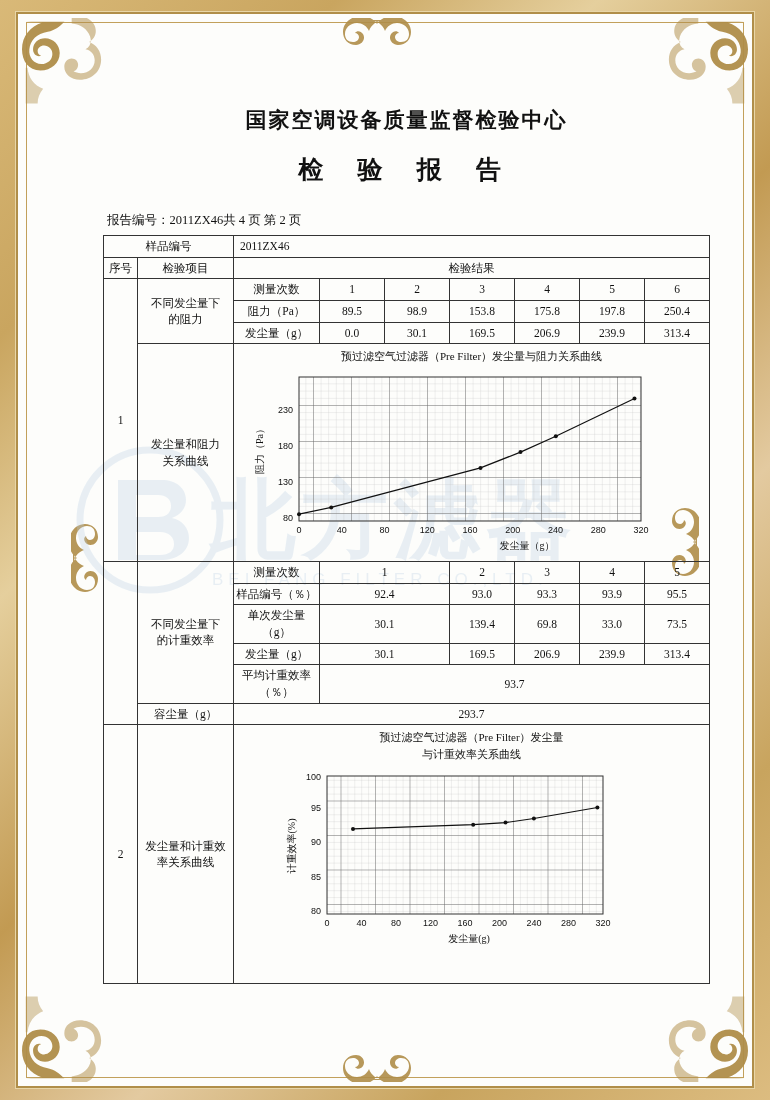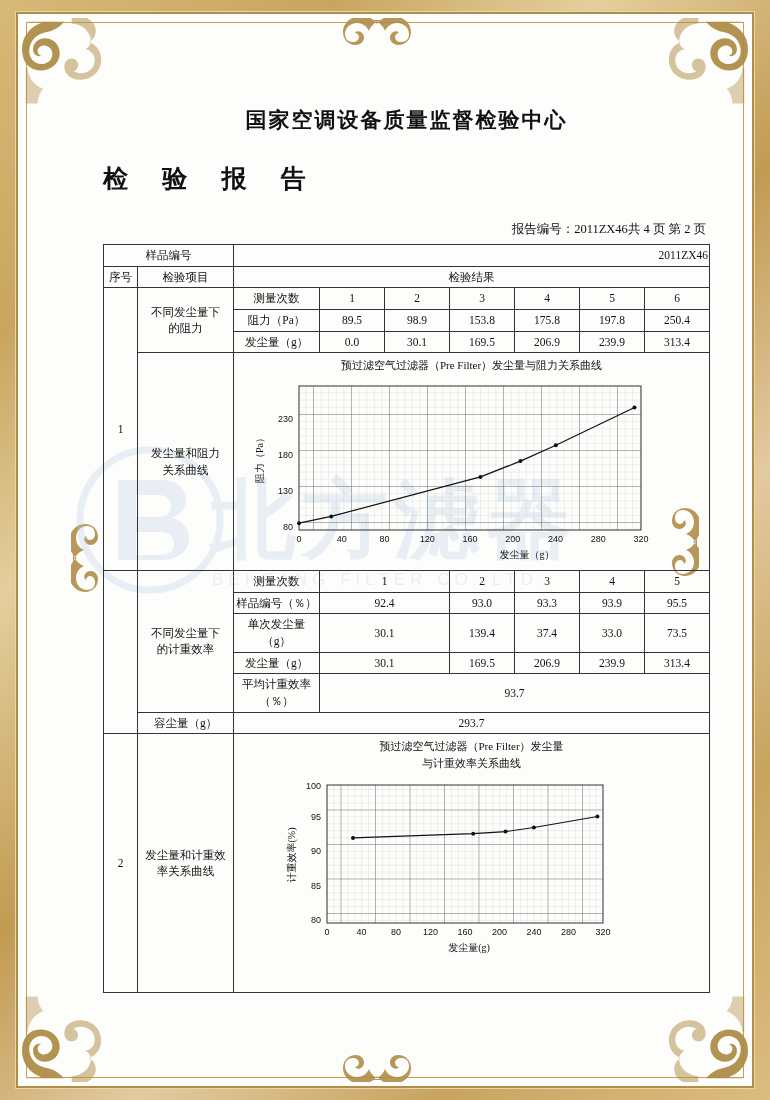--- a/index.html
+++ b/index.html
@@ -81,29 +81,29 @@
   }
   .title-main {
     text-align:center;
     font-size:21px;
     font-weight:bold;
     letter-spacing:2px;
     margin-top:46px;
     color:#111;
   }
   .title-sub {
-    text-align:left;
+    text-align:center;
     font-size:25px;
     font-weight:bold;
     letter-spacing:14px;
-    margin-top:28px;
+    margin-top:19px;
     color:#111;
   }
   .meta-row {
-    display:flex; justify-content:flex-end;
+    display:flex; justify-content:flex-start;
     font-size:12.5px;
     margin-top:26px;
     padding:0 4px;
     color:#111;
   }
 
   table.report {
     width:100%;
     border-collapse:collapse;
     margin-top:6px;
@@ -220,21 +220,21 @@
           <col>
           <col>
           <col>
           <col>
           <col>
       </colgroup>
       <tbody>
 
         <tr>
           <td colspan="2">样品编号</td>
-          <td colspan="7" style="text-align:right;padding-left:6px">2011ZX46</td>
+          <td colspan="7" style="text-align:left;padding-left:6px">2011ZX46</td>
         </tr>
 
         <tr>
           <td rowspan="1">序号</td>
           <td>检验项目</td>
           <td colspan="7">检验结果</td>
         </tr>
 
         <tr>
           <td rowspan="4">1</td>
@@ -330,21 +330,21 @@
           <td colspan="2">92.4</td>
           <td>93.0</td>
           <td>93.3</td>
           <td>93.9</td>
           <td>95.5</td>
         </tr>
         <tr>
           <td>单次发尘量（g）</td>
           <td colspan="2">30.1</td>
           <td>139.4</td>
-          <td>37.4</td>
+          <td>69.8</td>
           <td>33.0</td>
           <td>73.5</td>
         </tr>
         <tr>
           <td>发尘量（g）</td>
           <td colspan="2">30.1</td>
           <td>169.5</td>
           <td>206.9</td>
           <td>239.9</td>
           <td>313.4</td>

